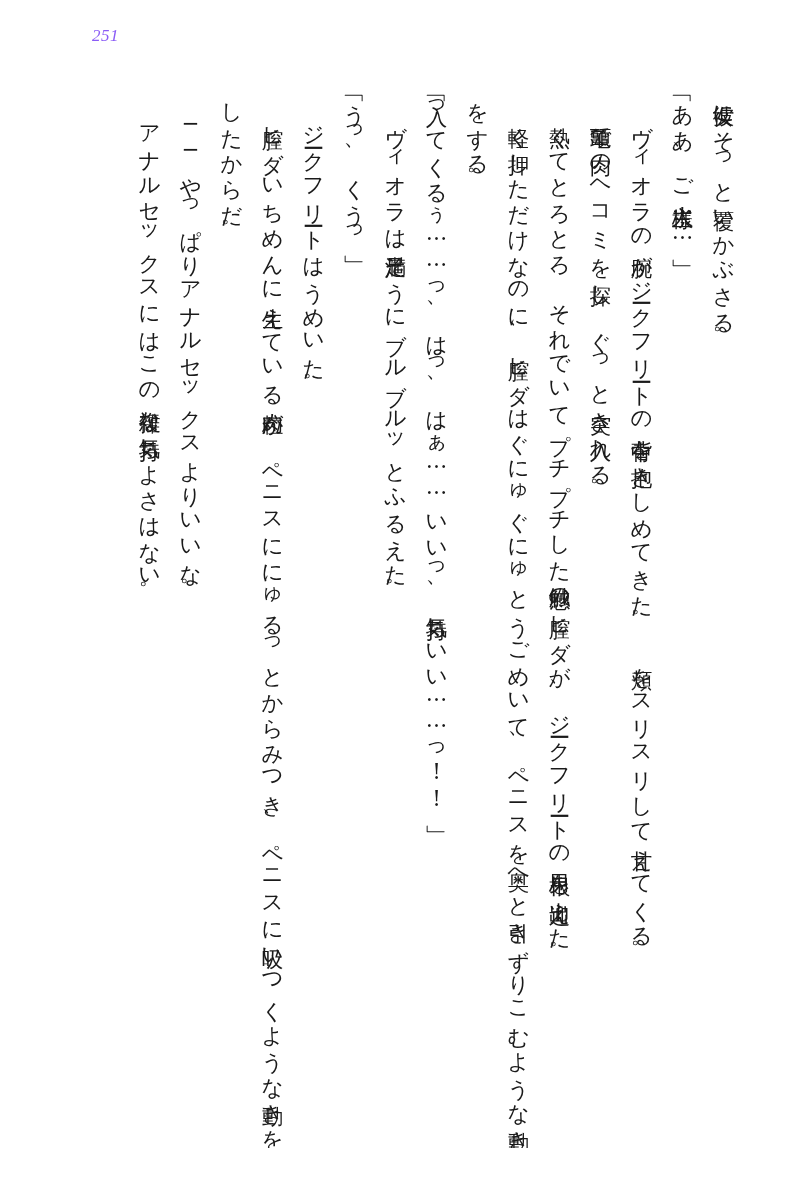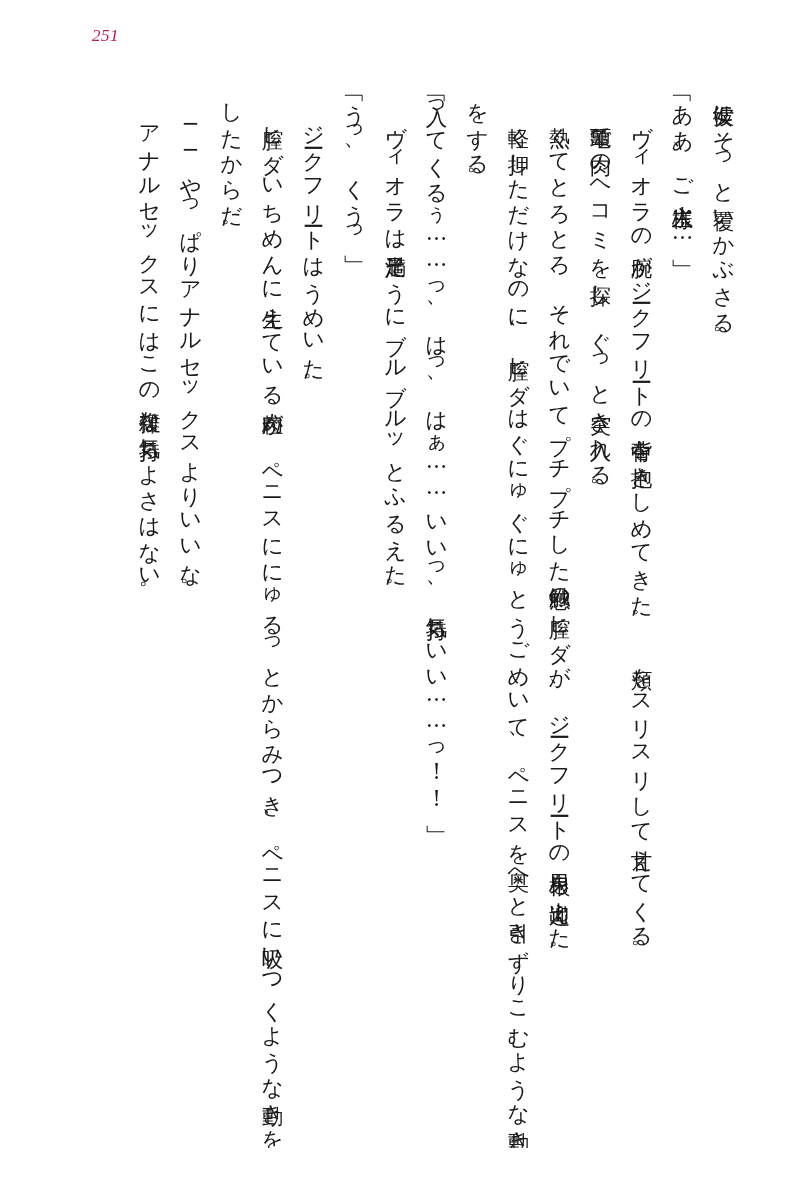--- a/index.html
+++ b/index.html
@@ -16,21 +16,21 @@
     font-family: "Liberation Serif", "DejaVu Serif", serif;
     color: #1a1a1a;
   }
   .page-number {
     position: absolute;
     top: 26px;
     left: 92px;
     font-family: "Liberation Serif", "DejaVu Serif", serif;
     font-style: italic;
     font-size: 17px;
-    color: #be185d;
+    color: #8b5cf6;
     letter-spacing: 0.5px;
   }
   .body-text {
     position: absolute;
     top: 88px;
     left: 48px;
     right: 48px;
     height: 1060px;
     writing-mode: vertical-rl;
     text-orientation: upright;

